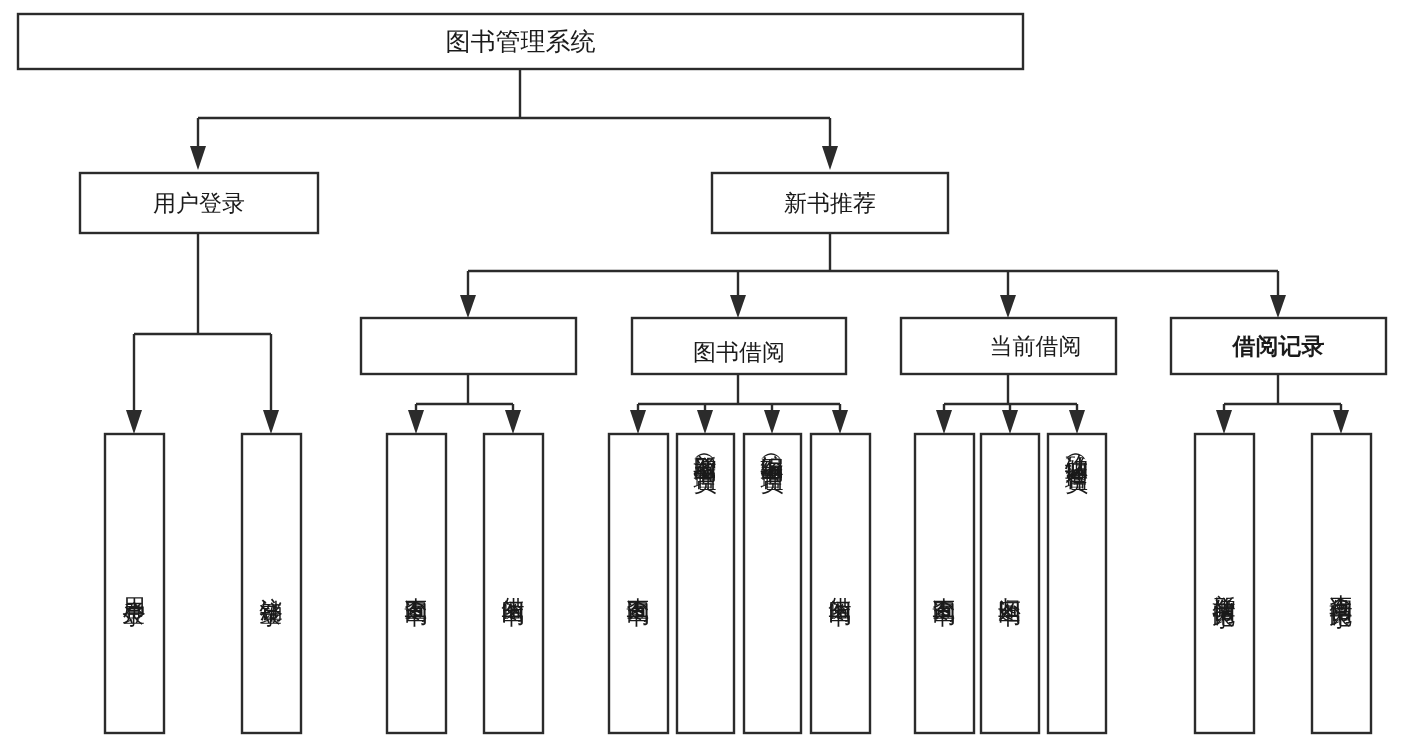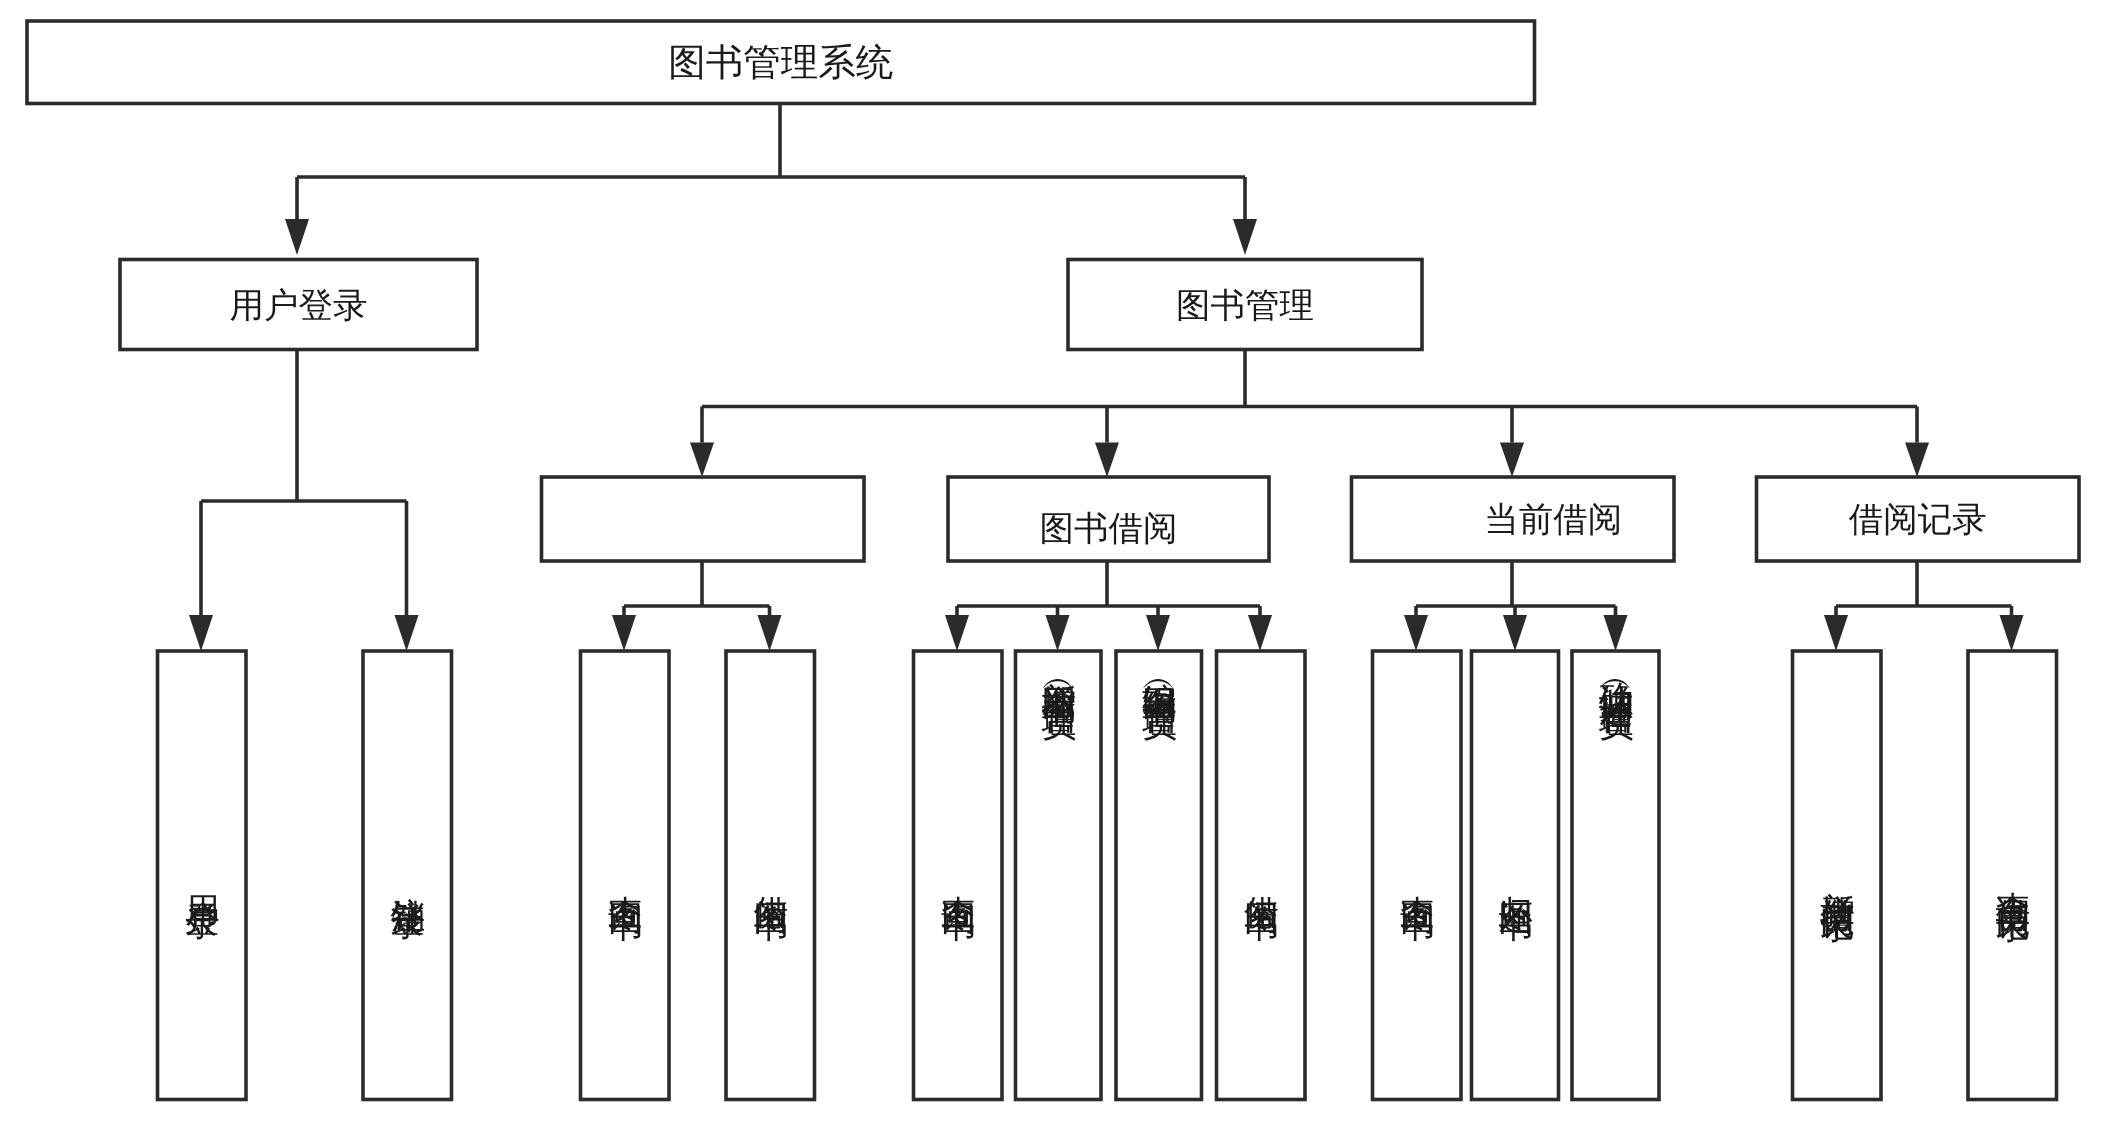--- a/index.html
+++ b/index.html
@@ -186,25 +186,25 @@
     <rect class="node-box" x="981" y="434" width="58" height="299"></rect>
     <rect class="node-box" x="1048" y="434" width="58" height="299"></rect>
 
     <rect class="node-box" x="1195" y="434" width="59" height="299"></rect>
     <rect class="node-box" x="1312" y="434" width="59" height="299"></rect>
   </svg>
 
   <div class="hlabel-wrap title-label" style="left:18px; top:14px; width:1005px; height:55px;">图书管理系统</div>
 
   <div class="hlabel-wrap" style="left:80px; top:173px; width:238px; height:60px;">用户登录</div>
-  <div class="hlabel-wrap" style="left:712px; top:173px; width:236px; height:60px;">图书管理</div>
+  <div class="hlabel-wrap" style="left:712px; top:173px; width:236px; height:60px;">新书推荐</div>
 
   <div class="hlabel-wrap" style="left:632px; top:331px; width:214px; height:42px;">图书借阅</div>
   <div class="hlabel-wrap" style="left:901px; top:318px; width:215px; height:56px;padding-left:27px;">当前借阅</div>
-  <div class="hlabel-wrap" style="left:1171px; top:318px; width:215px; height:56px;">借阅记录</div>
+  <div class="hlabel-wrap" style="left:1171px; top:318px; width:215px; height:56px;font-weight:bold;">借阅记录</div>
 
   <div class="vlabel-wrap" style="left:105px; top:434px; width:59px; height:299px;">用户登录</div>
   <div class="vlabel-wrap" style="left:242px; top:434px; width:59px; height:299px;">注销登录</div>
 
   <div class="vlabel-wrap" style="left:387px; top:434px; width:59px; height:299px;">查询图书</div>
   <div class="vlabel-wrap" style="left:484px; top:434px; width:59px; height:299px;">借阅图书</div>
 
   <div class="vlabel-wrap" style="left:609px; top:434px; width:59px; height:299px;">查询图书</div>
   <div class="vlabel-wrap" style="left:677px; top:436px; width:57px; height:295px; justify-content:flex-start;">新增图书（管理员）</div>
   <div class="vlabel-wrap" style="left:744px; top:436px; width:57px; height:295px; justify-content:flex-start;">编辑图书（管理员）</div>

